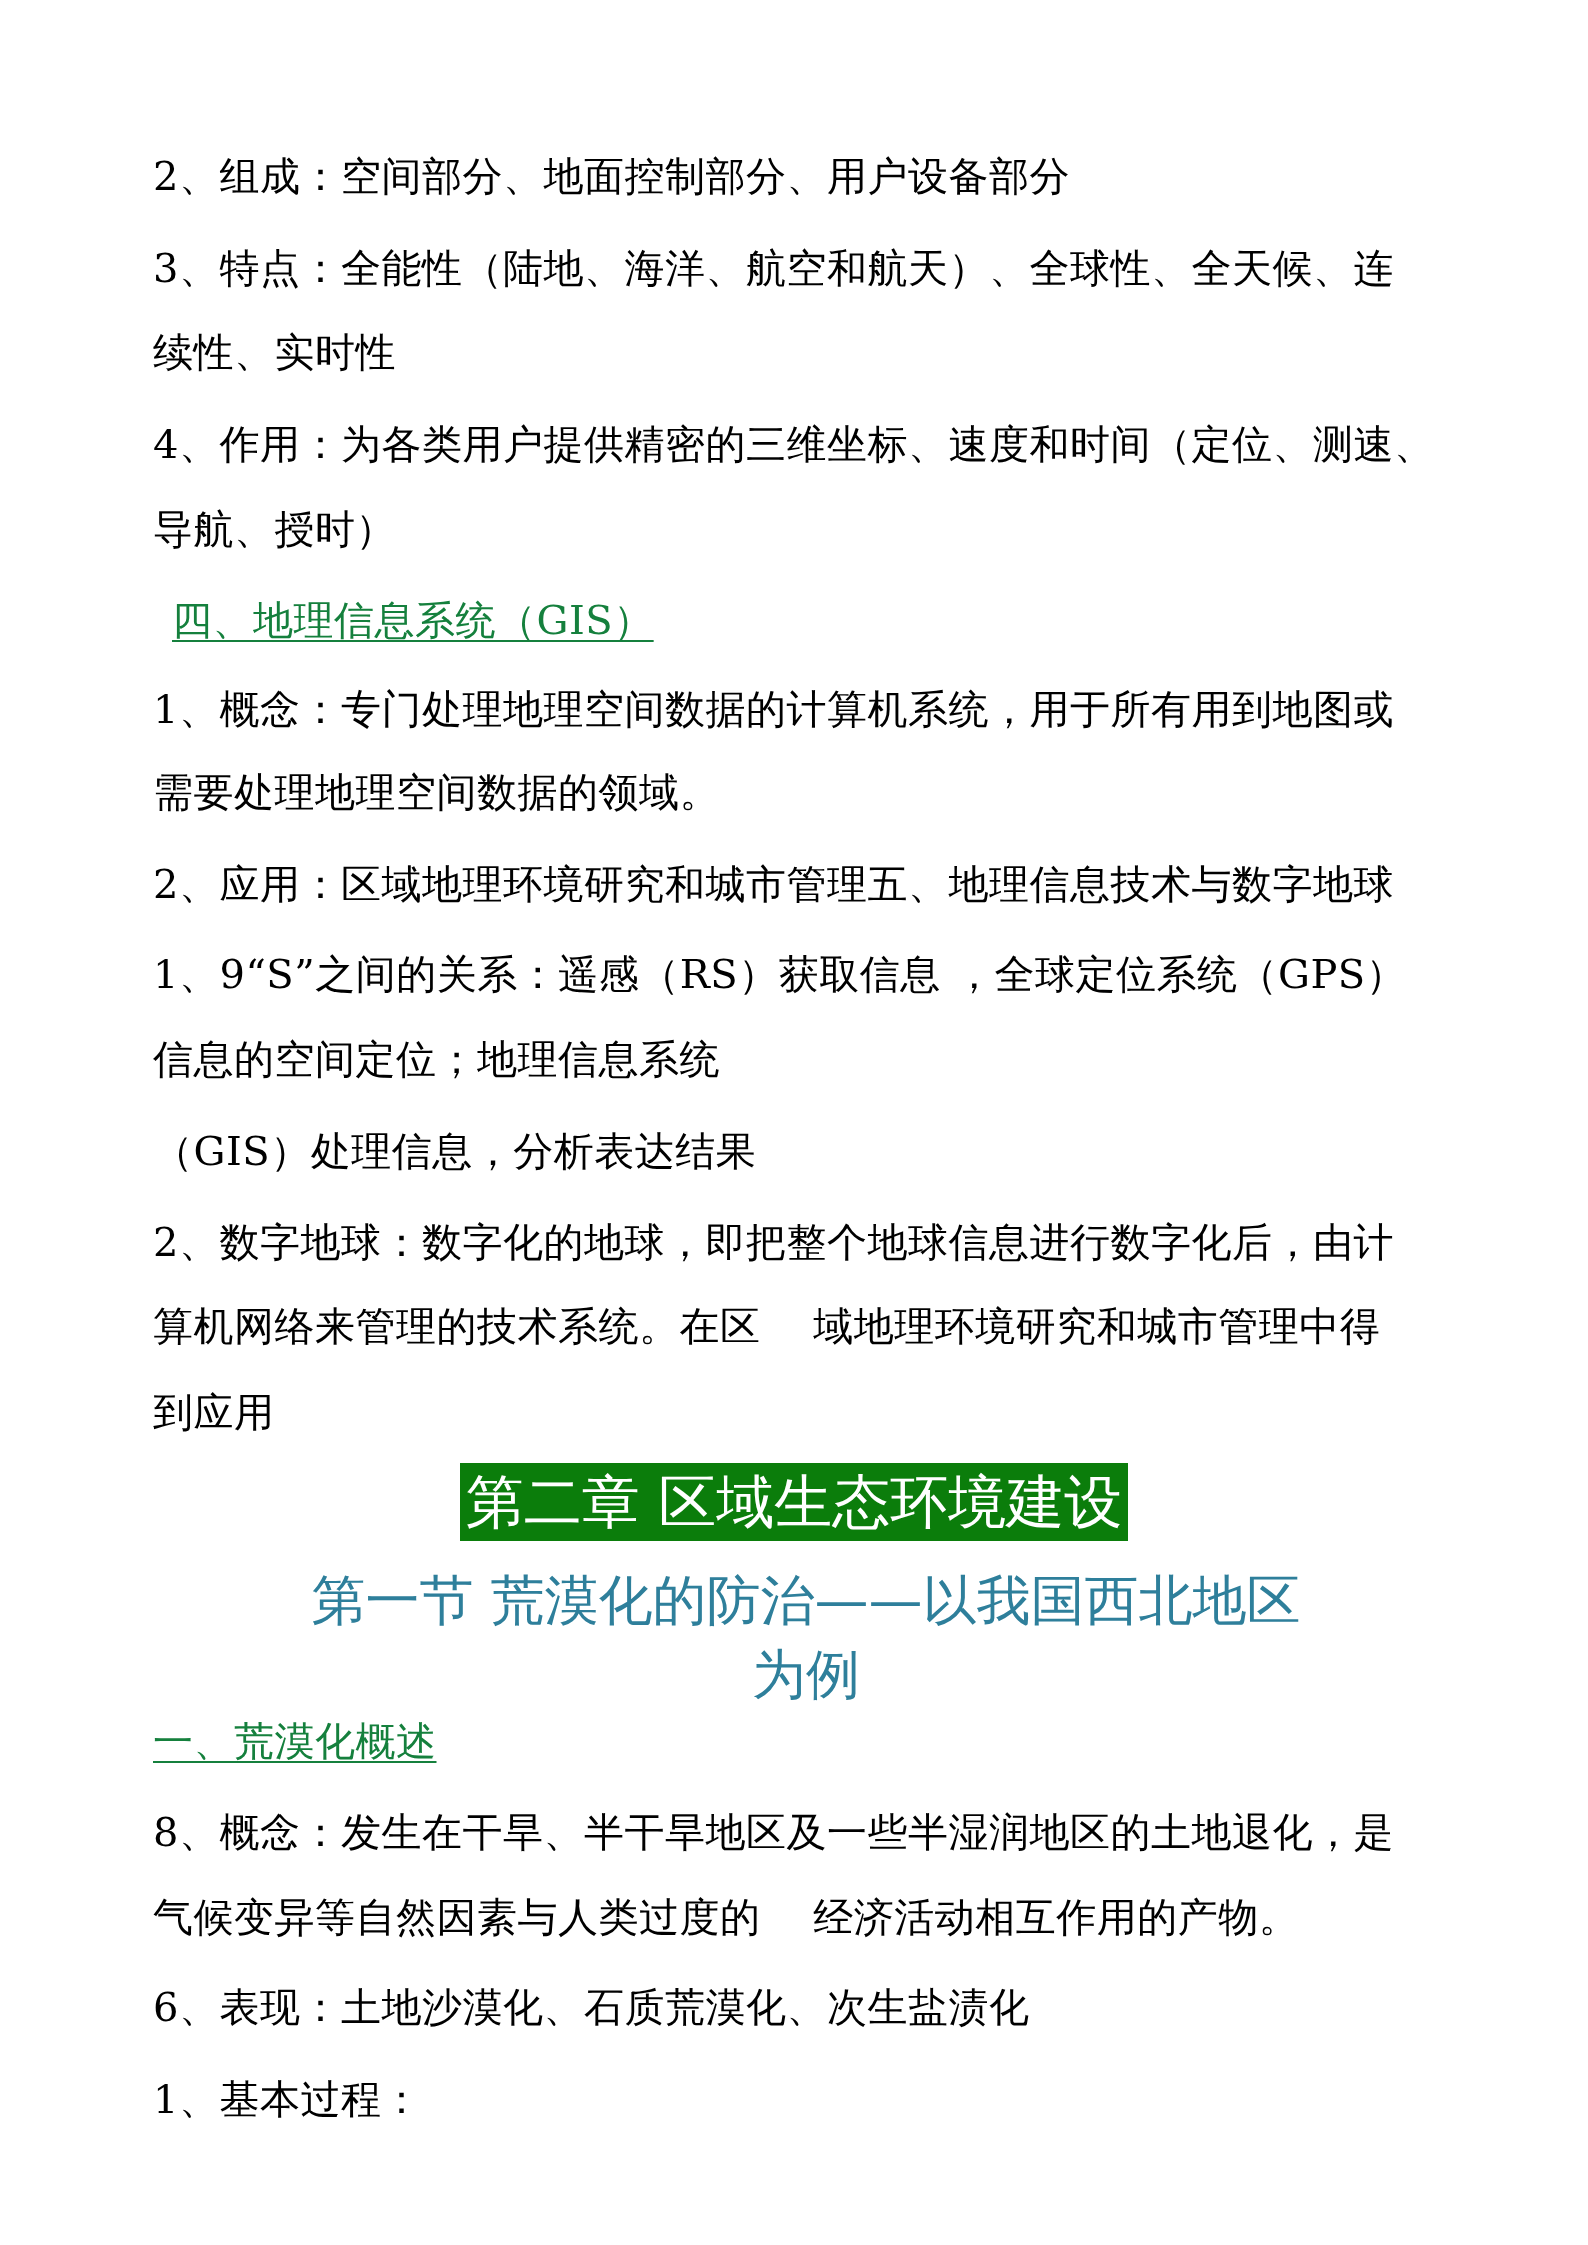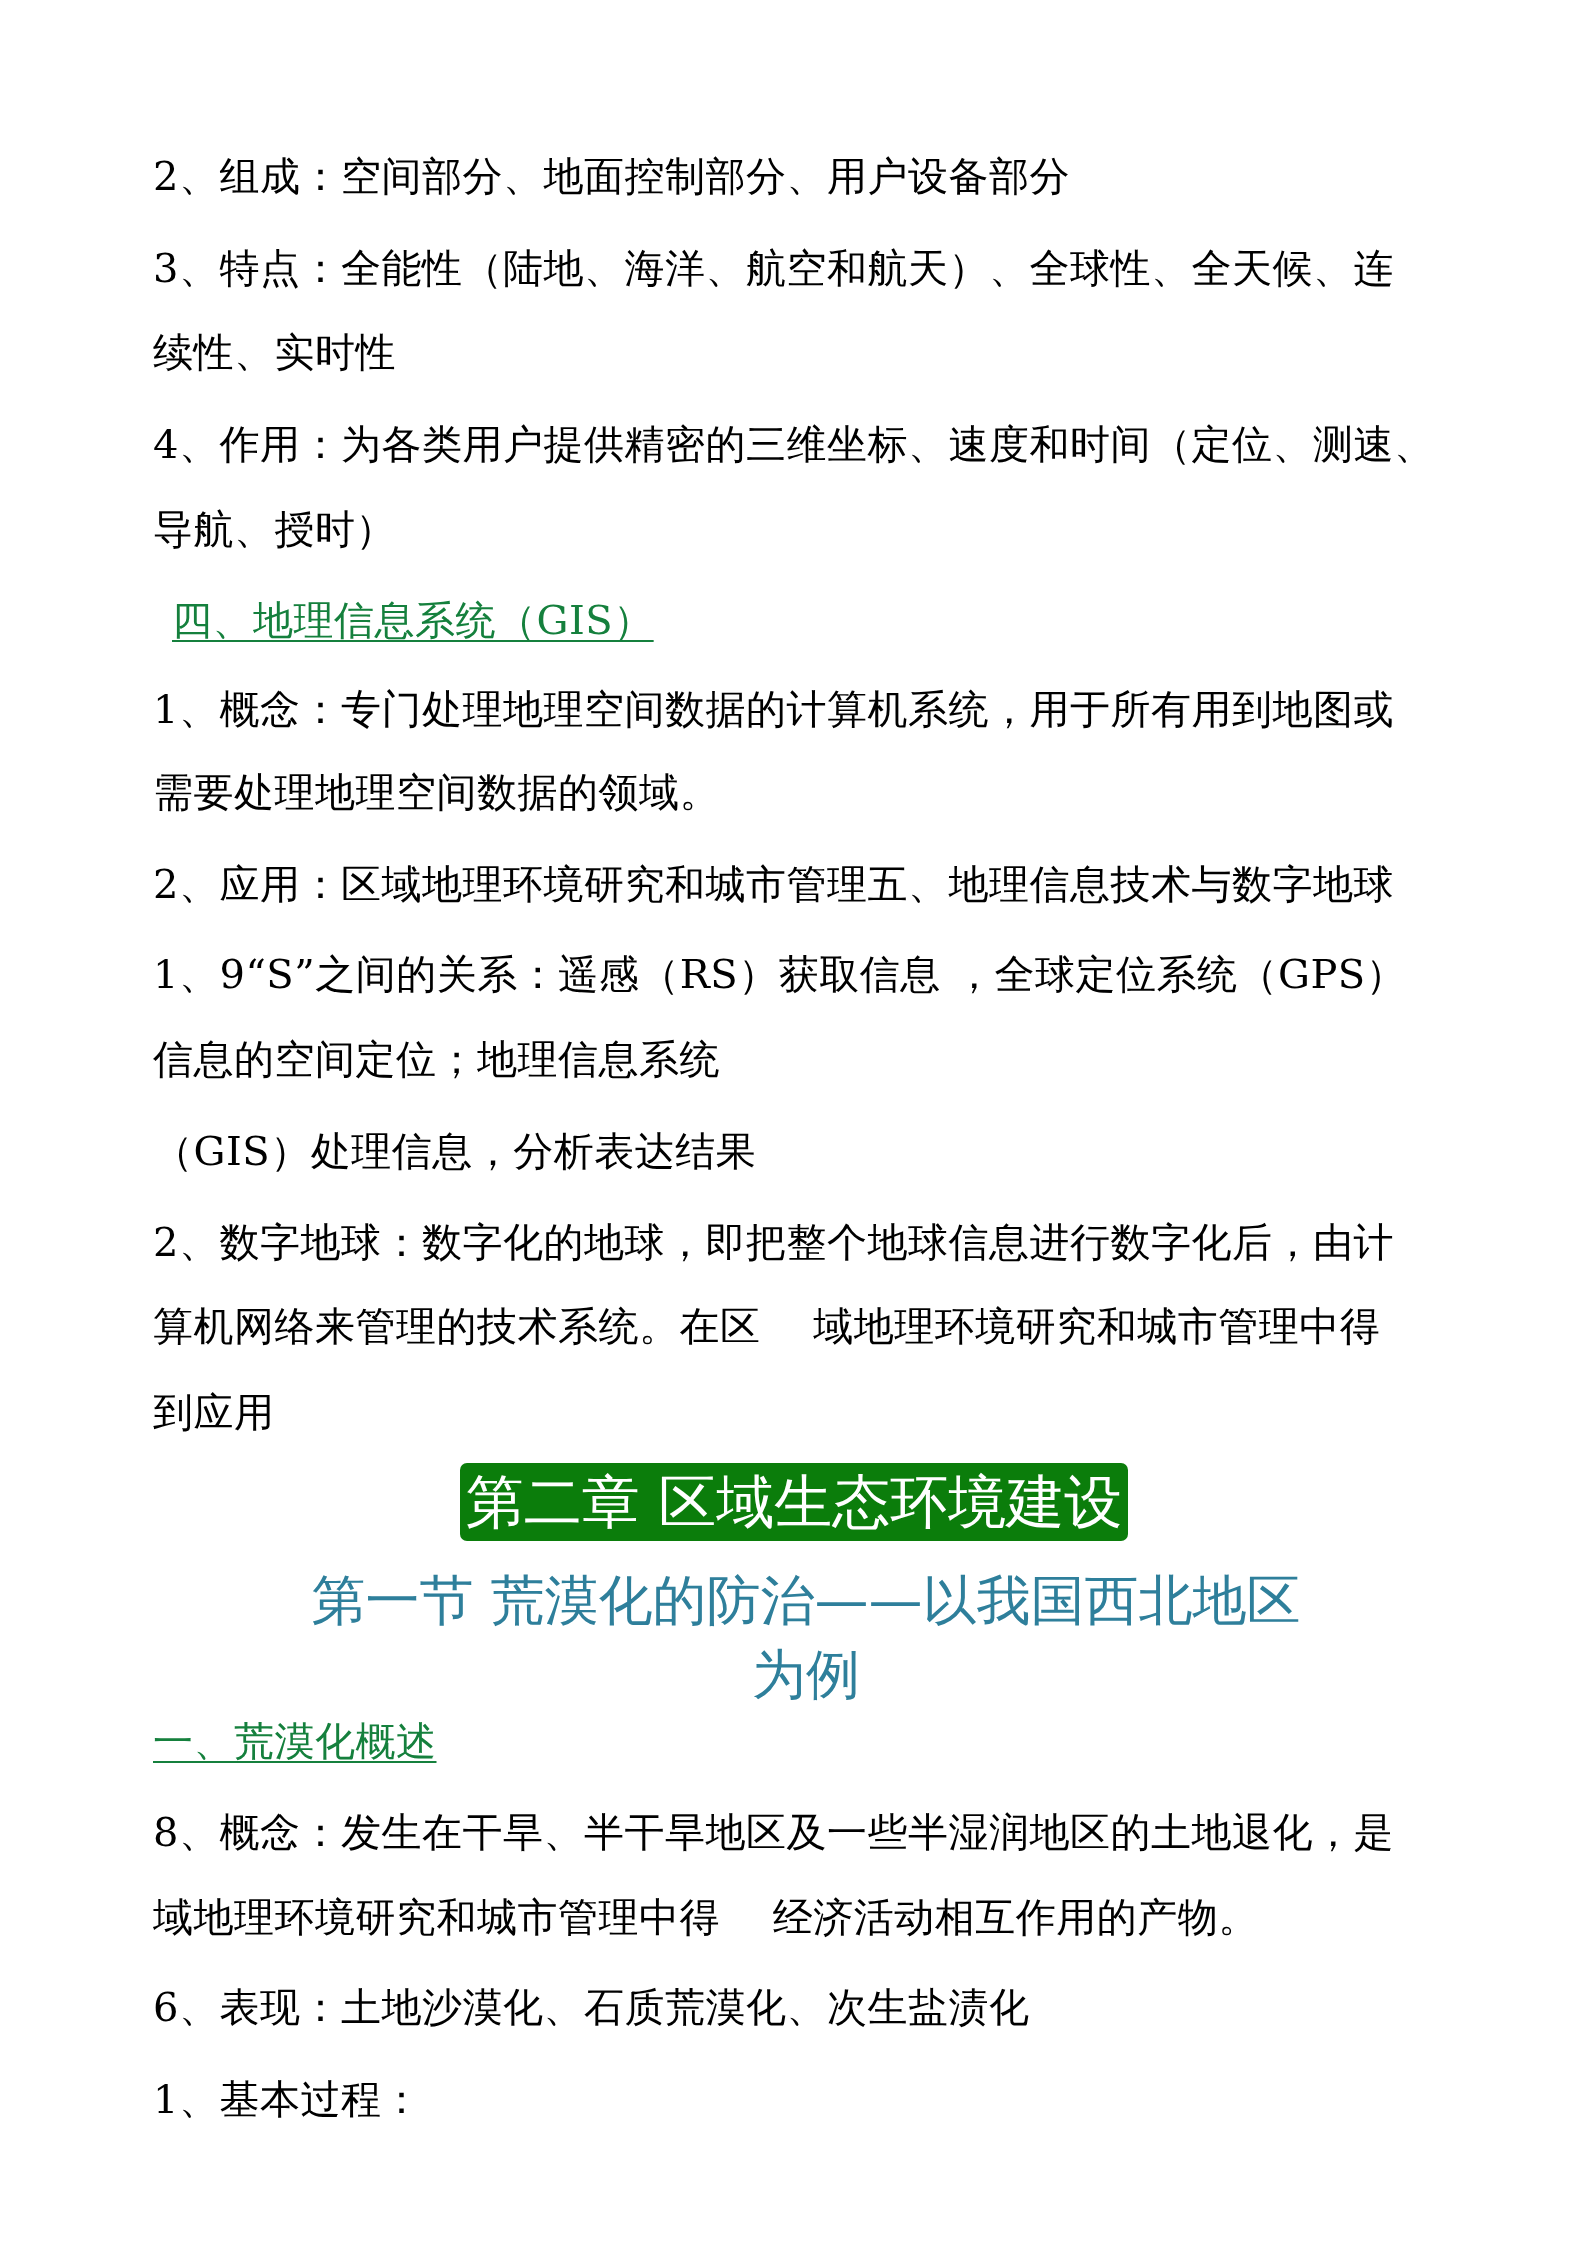--- a/index.html
+++ b/index.html
@@ -2,21 +2,21 @@
 <html><head>
 <meta charset="utf-8">
 <style>
   html, body { margin: 0; padding: 0; background: #ffffff; }
   body { width: 1588px; height: 2245px; position: relative; overflow: hidden;
          font-family: "DejaVu Serif", "Liberation Serif", serif; color: #000; }
   .line { position: absolute; left: 153px; font-size: 40px; line-height: 48px; white-space: pre; letter-spacing: 0.5px; }
   .heading-red { color: #15803d; text-decoration: underline; text-underline-offset: 6px; text-decoration-thickness: 2px; }
   .chapter-wrap { position: absolute; left: 0; width: 1588px; top: 1463px; text-align: center; }
   .chapter { display: inline-block; background: #0b7d0b; color: #ffffff; font-family: "DejaVu Sans", "Liberation Sans", sans-serif;
-             font-size: 58px; line-height: 74px; padding: 2px 6px; border-radius: 7px; }
+             font-size: 58px; line-height: 74px; padding: 2px 6px; }
   .section { position: absolute; left: 0; width: 1588px; text-align: center; color: #2e7f9b;
              font-family: "DejaVu Sans", "Liberation Sans", sans-serif; font-size: 54px; line-height: 70px; padding-left: 12px; }
 </style>
 </head>
 <body>
 
 <div>
   <div class="line" style="top:152px">2、组成：空间部分、地面控制部分、用户设备部分</div>
   <div class="line" style="top:244px">3、特点：全能性（陆地、海洋、航空和航天）、全球性、全天候、连</div>
   <div class="line" style="top:328px">续性、实时性</div>
@@ -38,16 +38,16 @@
   <div class="chapter-wrap">
     <span class="chapter">第二章  区域生态环境建设</span>
   </div>
 
   <div class="section" style="top:1566px">第一节  荒漠化的防治——以我国西北地区</div>
   <div class="section" style="top:1640px">为例</div>
 
   <div class="line heading-red" style="top:1717px">一、荒漠化概述</div>
 
   <div class="line" style="top:1808px">8、概念：发生在干旱、半干旱地区及一些半湿润地区的土地退化，是</div>
-  <div class="line" style="top:1893px">域地理环境研究和城市管理中得    经济活动相互作用的产物。</div>
+  <div class="line" style="top:1893px">气候变异等自然因素与人类过度的    经济活动相互作用的产物。</div>
   <div class="line" style="top:1983px">6、表现：土地沙漠化、石质荒漠化、次生盐渍化</div>
   <div class="line" style="top:2075px">1、基本过程：</div>
 </div>
 
 </body></html>

